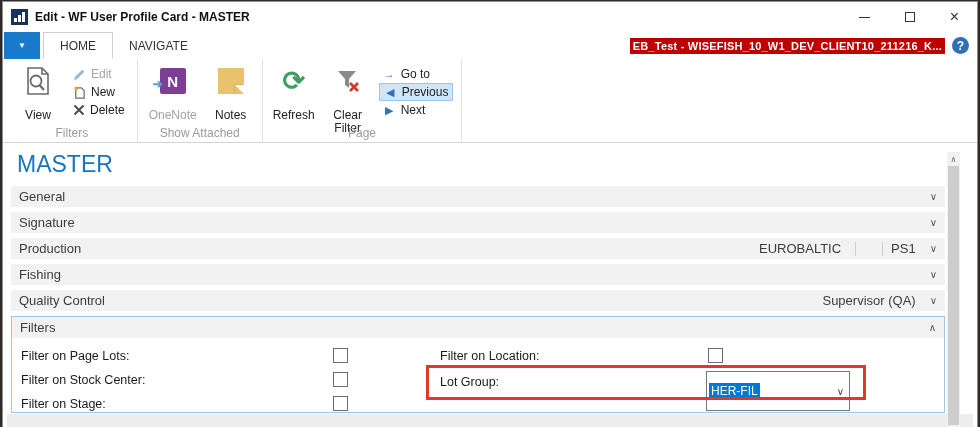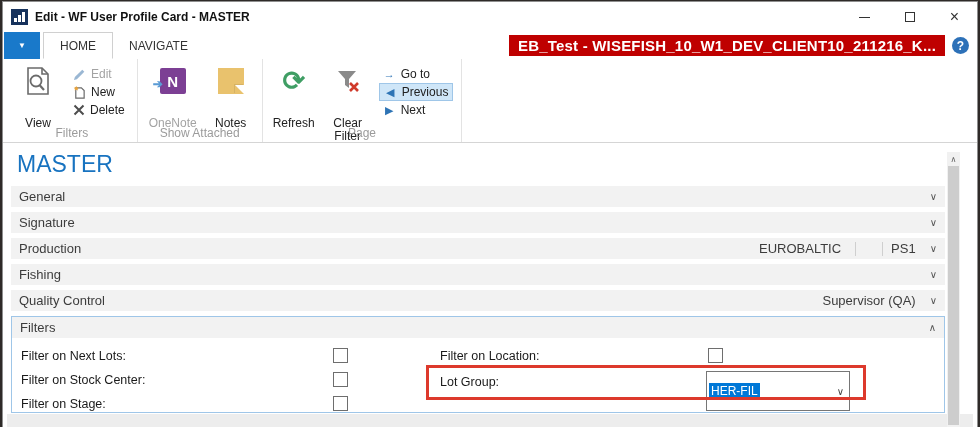--- a/index.html
+++ b/index.html
@@ -19,31 +19,31 @@
   .win-btn { width:45px; height:30px; display:flex; align-items:center; justify-content:center; color:#333; font-size:13px; cursor:default; }
   .minimize-glyph { width:11px; height:1px; background:#333; display:block; }
   .maximize-glyph { width:10px; height:10px; border:1px solid #333; display:block; }
   .close-glyph { font-size:16px; line-height:10px; }
 
   
   .tabrow { height:27px; display:flex; align-items:stretch; position:relative; background:#fff; }
   .appmenu-btn { width:36px; background:#1979ca; color:#fff; display:flex; align-items:center; justify-content:center; font-size:8px; margin-left:1px; }
   .tab { padding:0 16px; display:flex; align-items:center; font-size:12px; color:#333; }
   .tab.active { border:1px solid #d0d0d0; border-bottom:1px solid #fff; background:#fff; margin-left:3px; }
-  .session-badge { margin-left:auto; align-self:center; background:#bf0000; color:#fff; font-size:15px; font-weight:700; padding:2px 9px; margin-right:7px; letter-spacing:0.2px; }
+  .session-badge { margin-left:auto; align-self:center; background:#bf0000; color:#fff; font-size:11px; font-weight:700; padding:2px 3px; margin-right:7px; letter-spacing:0.2px; }
   .help-btn { align-self:center; width:17px; height:17px; border-radius:50%; background:#2d71b8; color:#fff; font-size:12px; font-weight:700; display:flex; align-items:center; justify-content:center; margin-right:8px; }
 
   
   .ribbon { height:84px; display:flex; align-items:stretch; padding-left:4px; border-bottom:1px solid #d5d5d5; background:#fff; }
   .rgroup { position:relative; padding:3px 8px 16px 8px; border-right:1px solid #e3e3e3; }
   .rgroup-label { position:absolute; left:0; right:0; bottom:2px; text-align:center; font-size:12px; color:#9b9b9b; }
   .rgroup-inner { display:flex; gap:8px; align-items:flex-start; height:100%; }
   .bigbtn { display:flex; flex-direction:column; align-items:center; width:46px; padding-top:2px; }
   .bigbtn .ico { height:34px; display:flex; align-items:center; justify-content:center; }
-  .bigbtn .lbl { font-size:12px; color:#222; margin-top:19px; text-align:center; line-height:13px; }
+  .bigbtn .lbl { font-size:12px; color:#222; margin-top:11px; text-align:center; line-height:13px; }
   .bigbtn.disabled .lbl { color:#a3a3a3; }
   .smallstack { display:flex; flex-direction:column; padding-top:3px; }
   .smallbtn { display:flex; align-items:center; gap:5px; height:18px; font-size:12px; color:#222; padding:0 4px; }
   .smallbtn.disabled { color:#a3a3a3; }
   .smallbtn.highlight { background:#cfe6f8; border:1px solid #9fc6e8; }
   .arrow-ico { color:#2e74b5; font-size:11px; width:13px; text-align:center; }
   .sticky-note { width:26px; height:26px; background:#e9c26d; position:relative; }
   .sticky-note::after { content:""; position:absolute; right:0; bottom:0; border-style:solid; border-width:0 9px 9px 0; border-color:transparent #fff transparent transparent; box-shadow:-1px -1px 0 rgba(0,0,0,0.08); }
   .onenote-ico { width:26px; height:26px; background:#7c3f94; position:relative; border-radius:2px; display:flex; align-items:center; justify-content:center; }
   .onenote-ico .n { color:#fff; font-weight:700; font-size:15px; }
@@ -251,21 +251,21 @@
         </span>
         <span class="chev">∨</span>
       </div>
 
       <div class="filters-panel">
         <div class="filters-header">
           <span>Filters</span>
           <span class="chev">∧</span>
         </div>
         <div class="filters-body">
-          <span class="flabel" style="left:9px; top:11px">Filter on Next Lots:</span>
+          <span class="flabel" style="left:9px; top:11px">Filter on Page Lots:</span>
           <span class="checkbox" style="left:321px; top:10px"></span>
 
           <span class="flabel" style="left:9px; top:35px">Filter on Stock Center:</span>
           <span class="checkbox" style="left:321px; top:34px"></span>
 
           <span class="flabel" style="left:9px; top:59px">Filter on Stage:</span>
           <span class="checkbox" style="left:321px; top:58px"></span>
 
           <span class="flabel" style="left:428px; top:11px">Filter on Location:</span>
           <span class="checkbox" style="left:696px; top:10px"></span>

